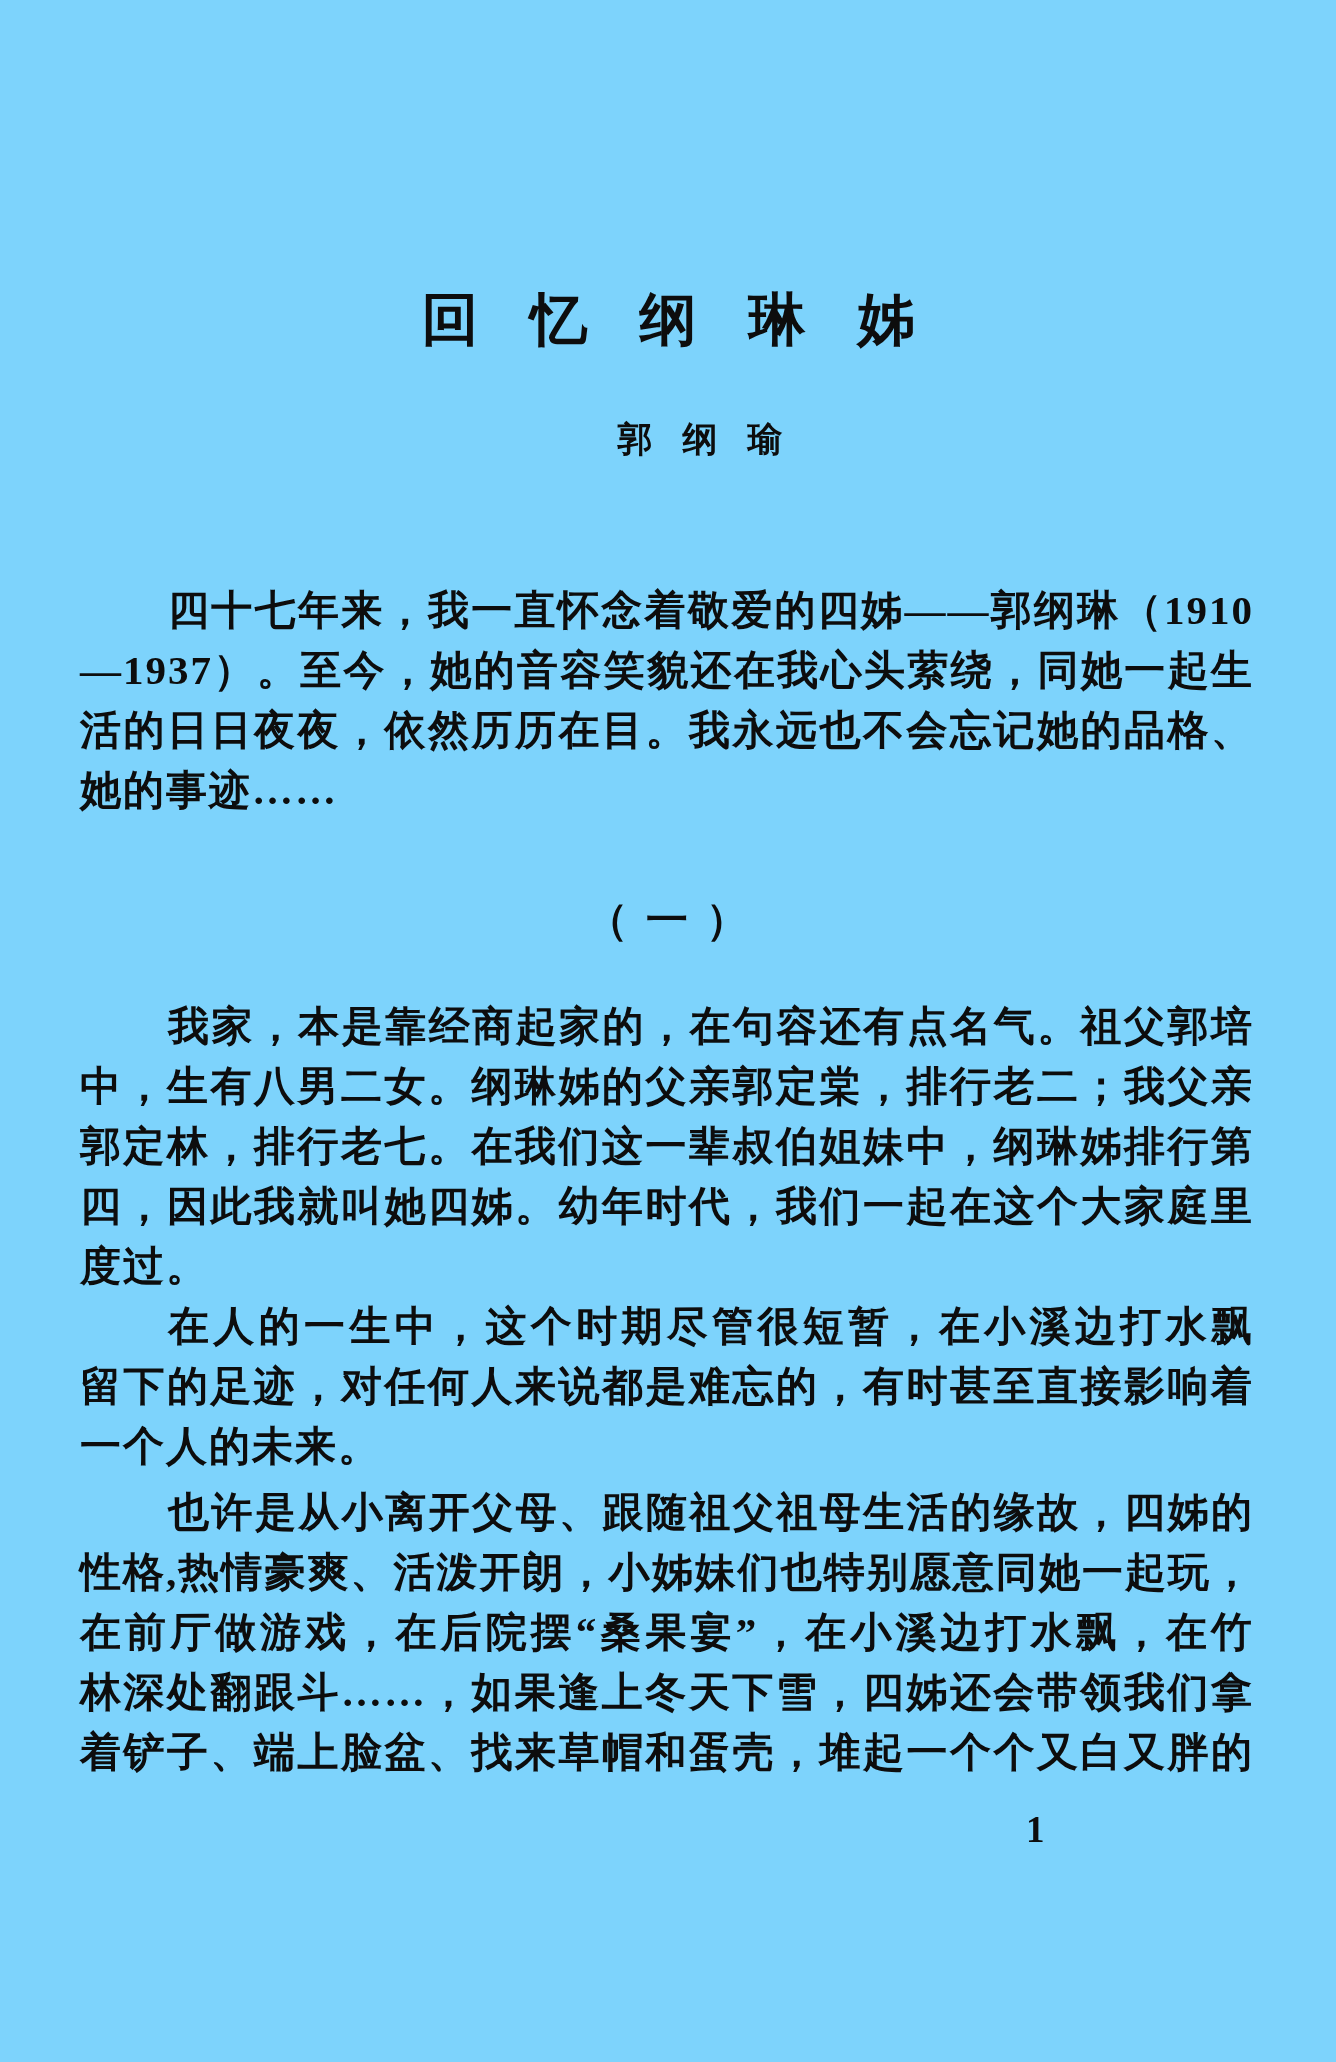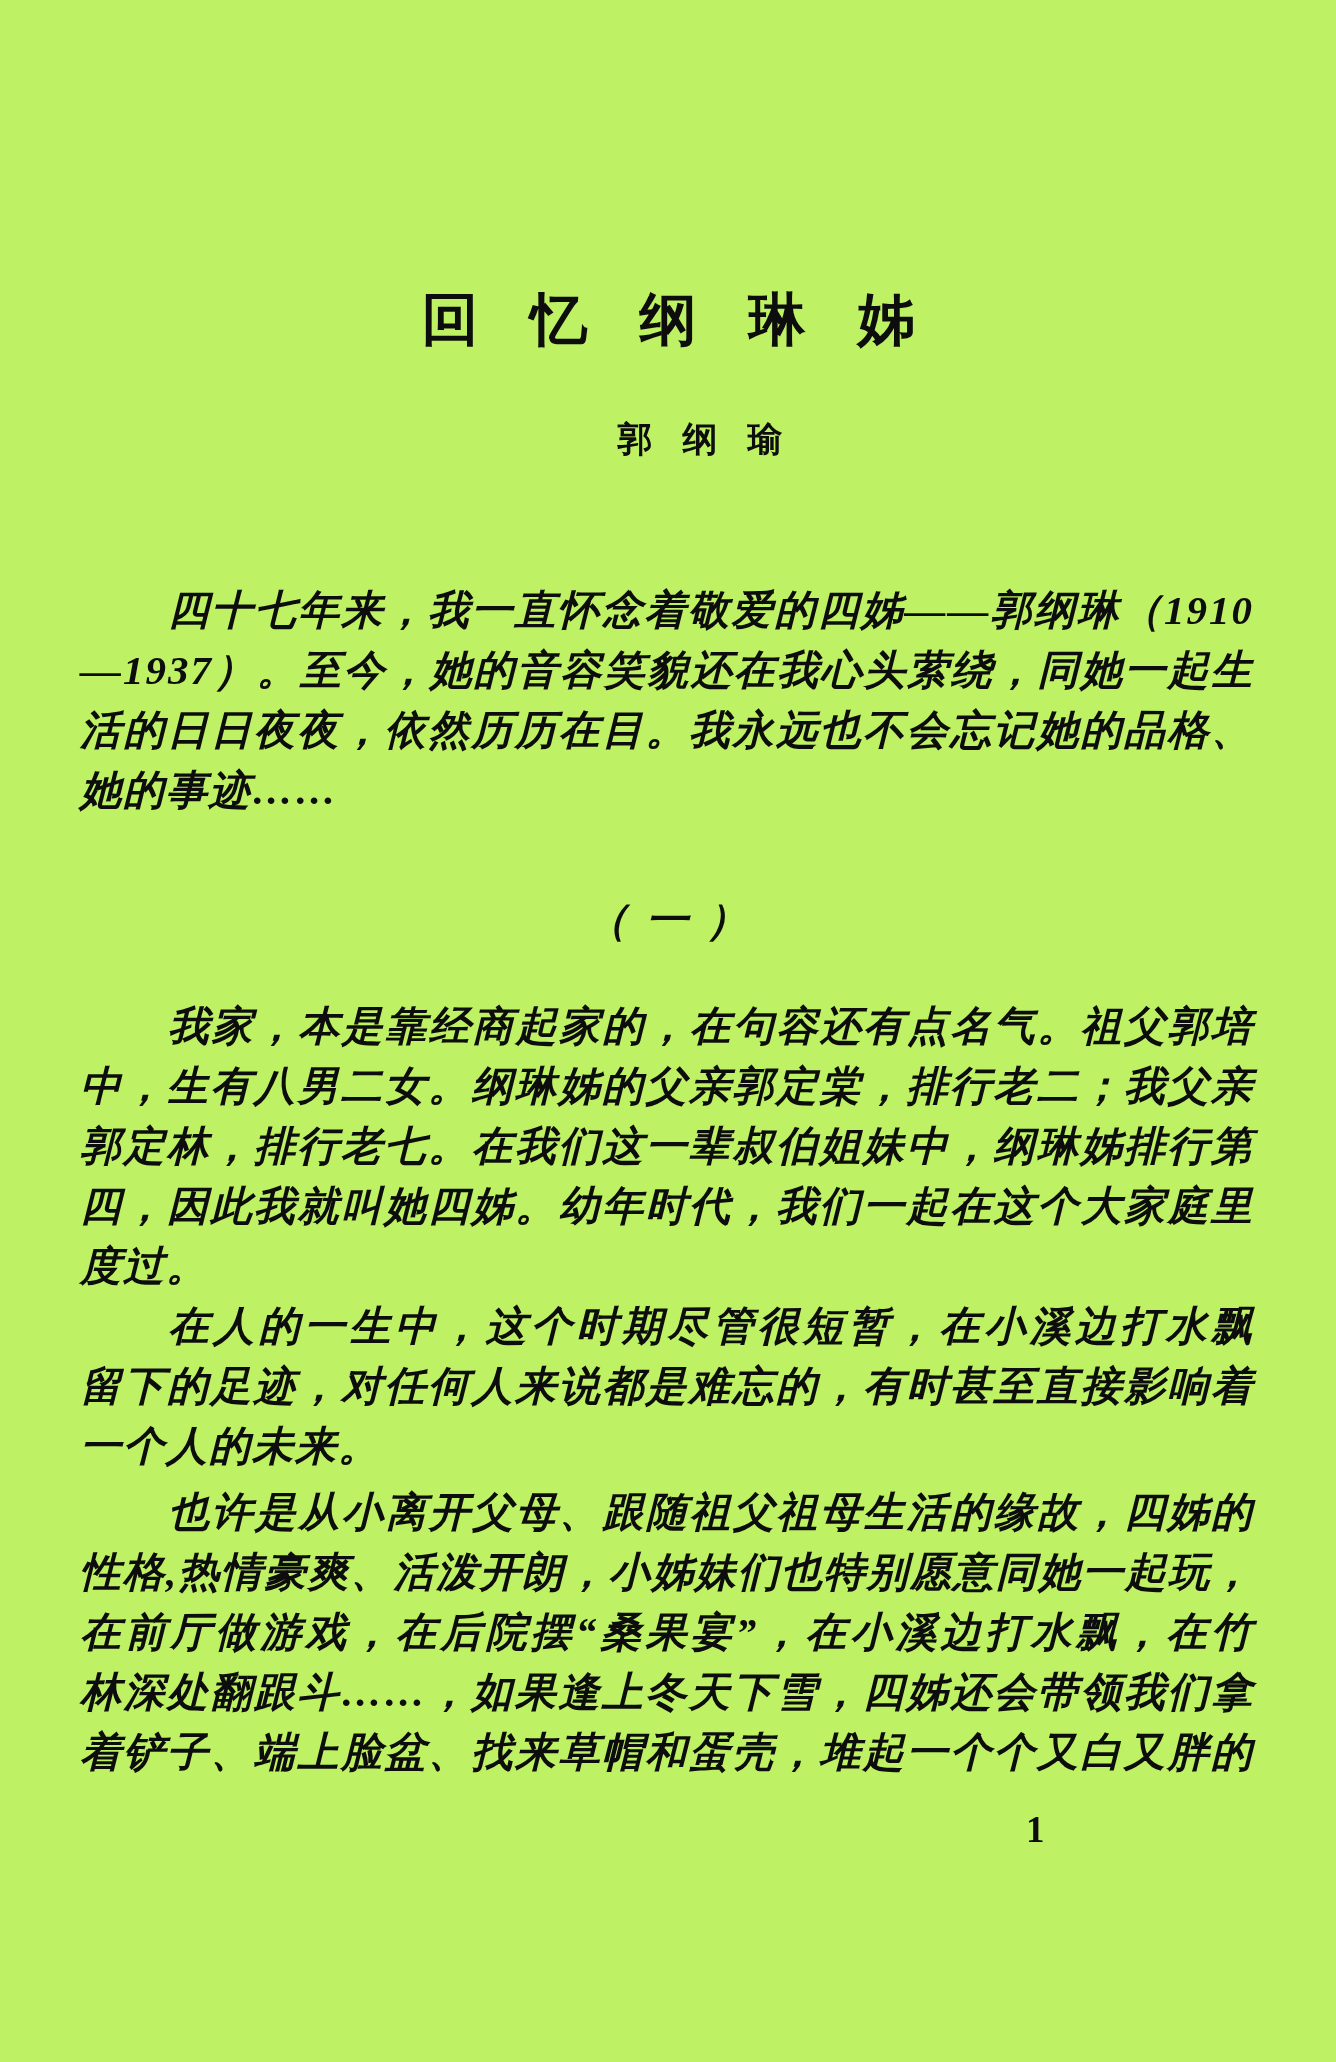--- a/index.html
+++ b/index.html
@@ -4,21 +4,21 @@
 <style>
   html, body {
     margin: 0;
     padding: 0;
     background: #ffffff;
   }
   .page {
     position: relative;
     width: 1336px;
     height: 2062px;
-    background: #bef264;
+    background: #7dd3fc;
     color: #0d0d0d;
     font-family: "Liberation Serif", "DejaVu Serif", serif;
     overflow: hidden;
   }
   .title {
     position: absolute;
     top: 282px;
     left: 0;
     width: 100%;
     margin: 0;
@@ -40,21 +40,20 @@
     letter-spacing: 30px;
     text-indent: 30px;
     white-space: nowrap;
     margin-left: 32px;
   }
   .body {
     position: absolute;
     top: 580px;
     left: 80px;
     right: 82px;
-    font-style: italic;
   }
   .para { margin: 0; }
   .line {
     font-size: 41px;
     line-height: 60px;
     height: 60px;
     font-weight: 600;
     letter-spacing: 2px;
     text-align: justify;
     text-align-last: justify;

